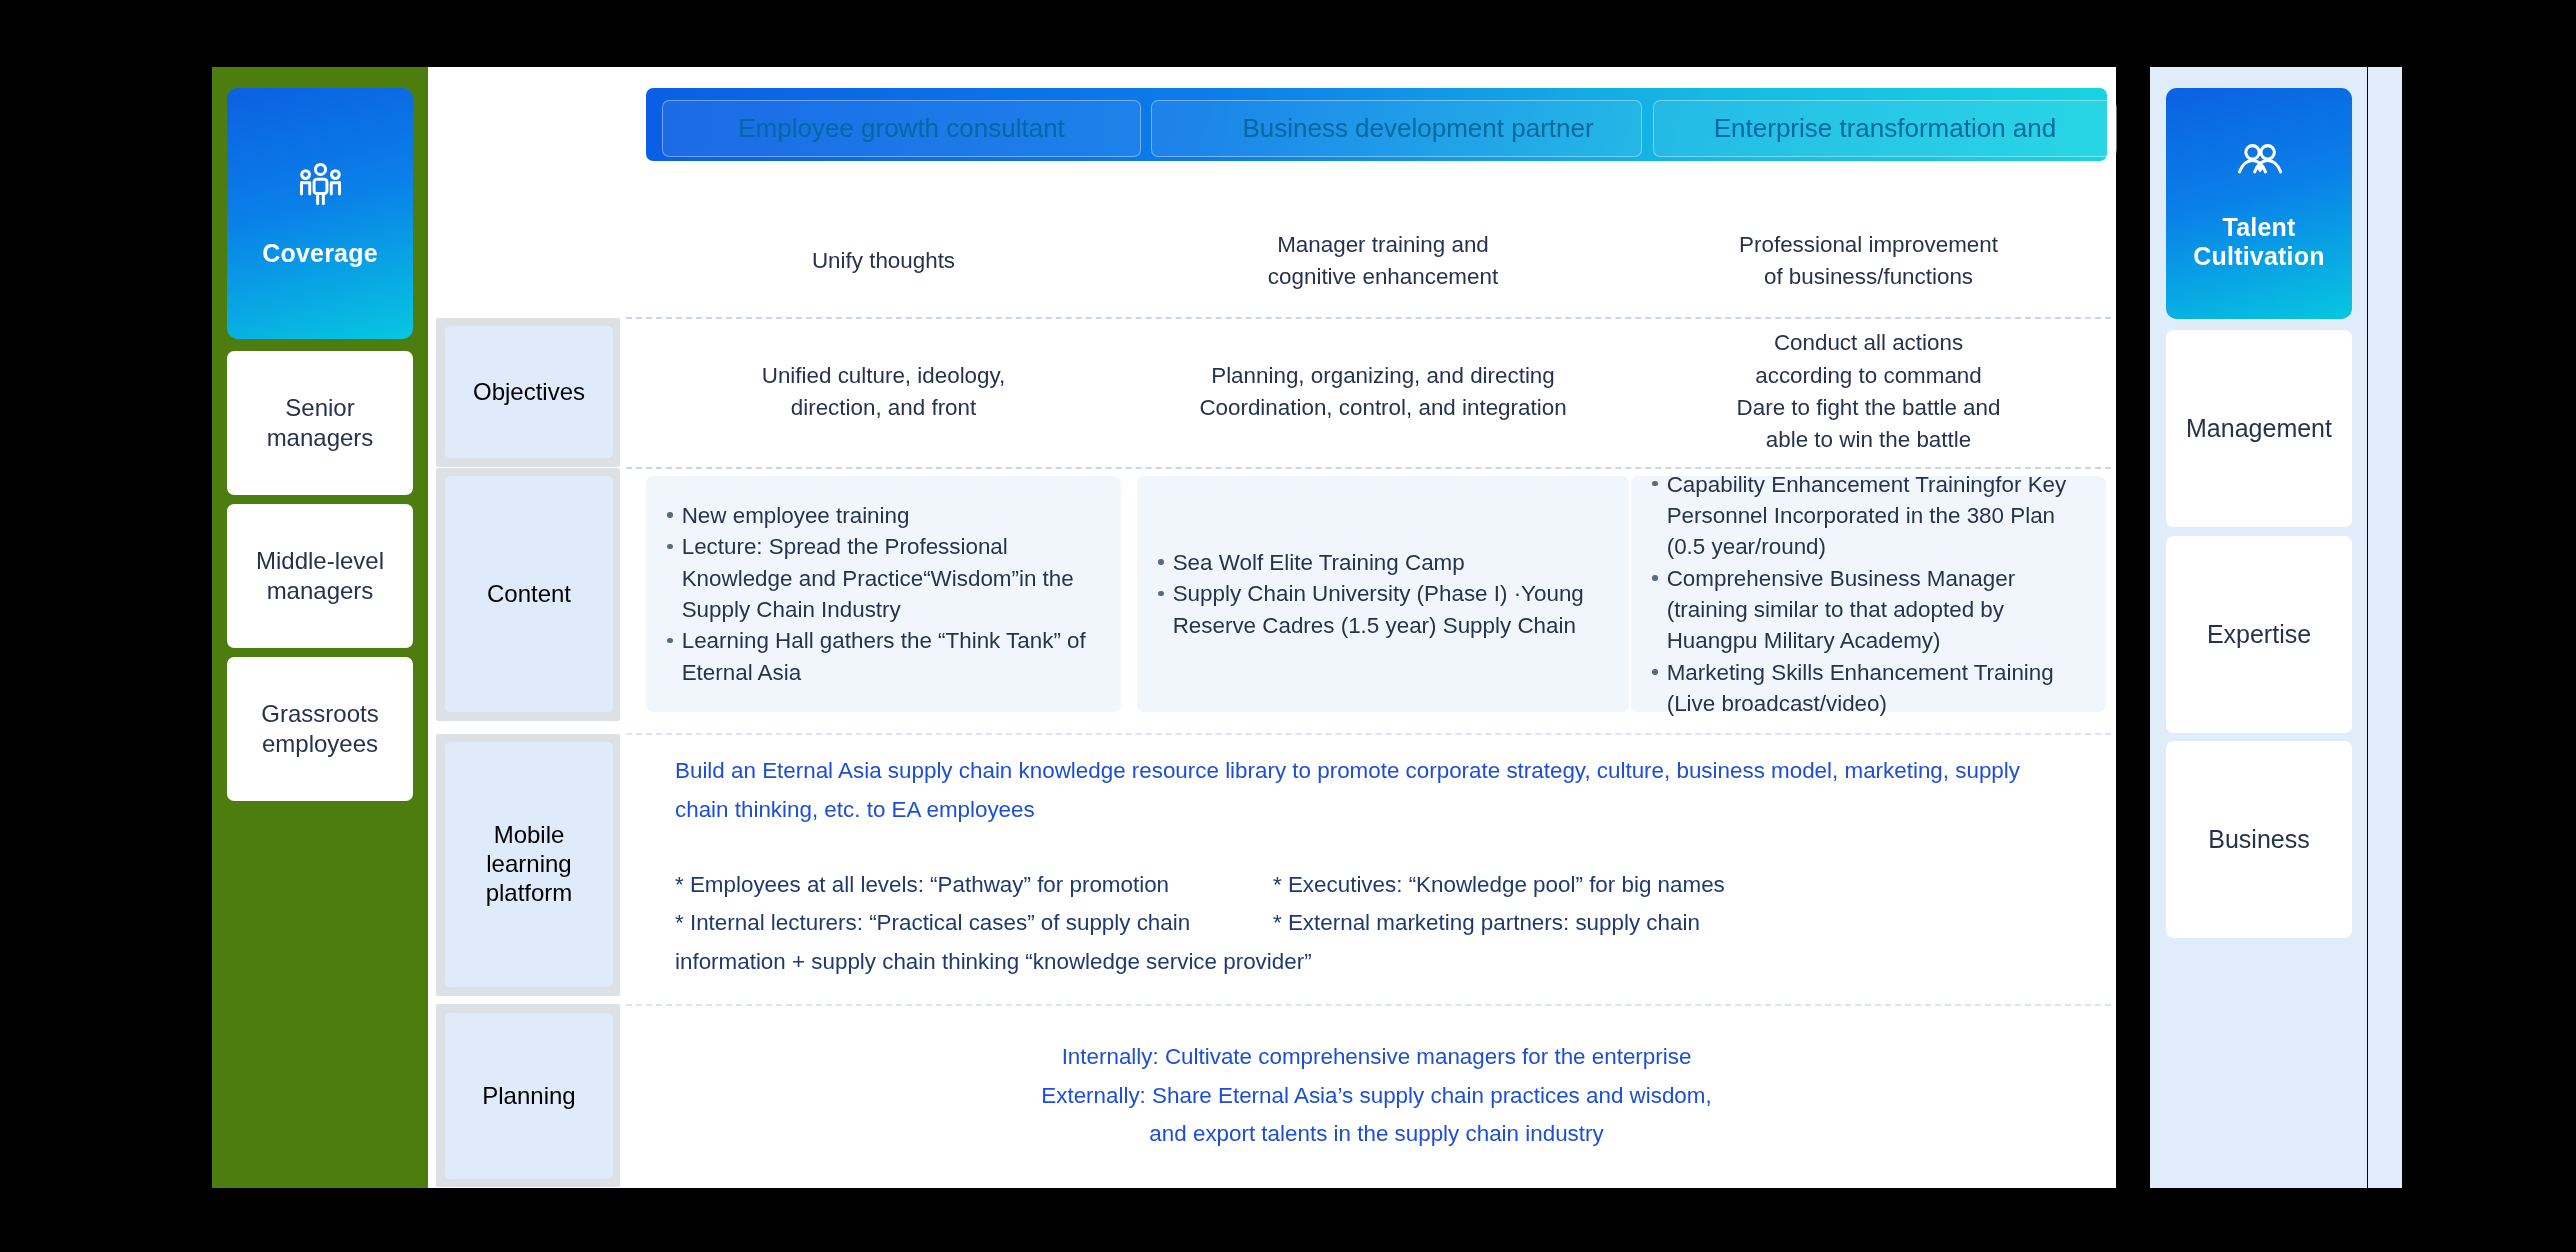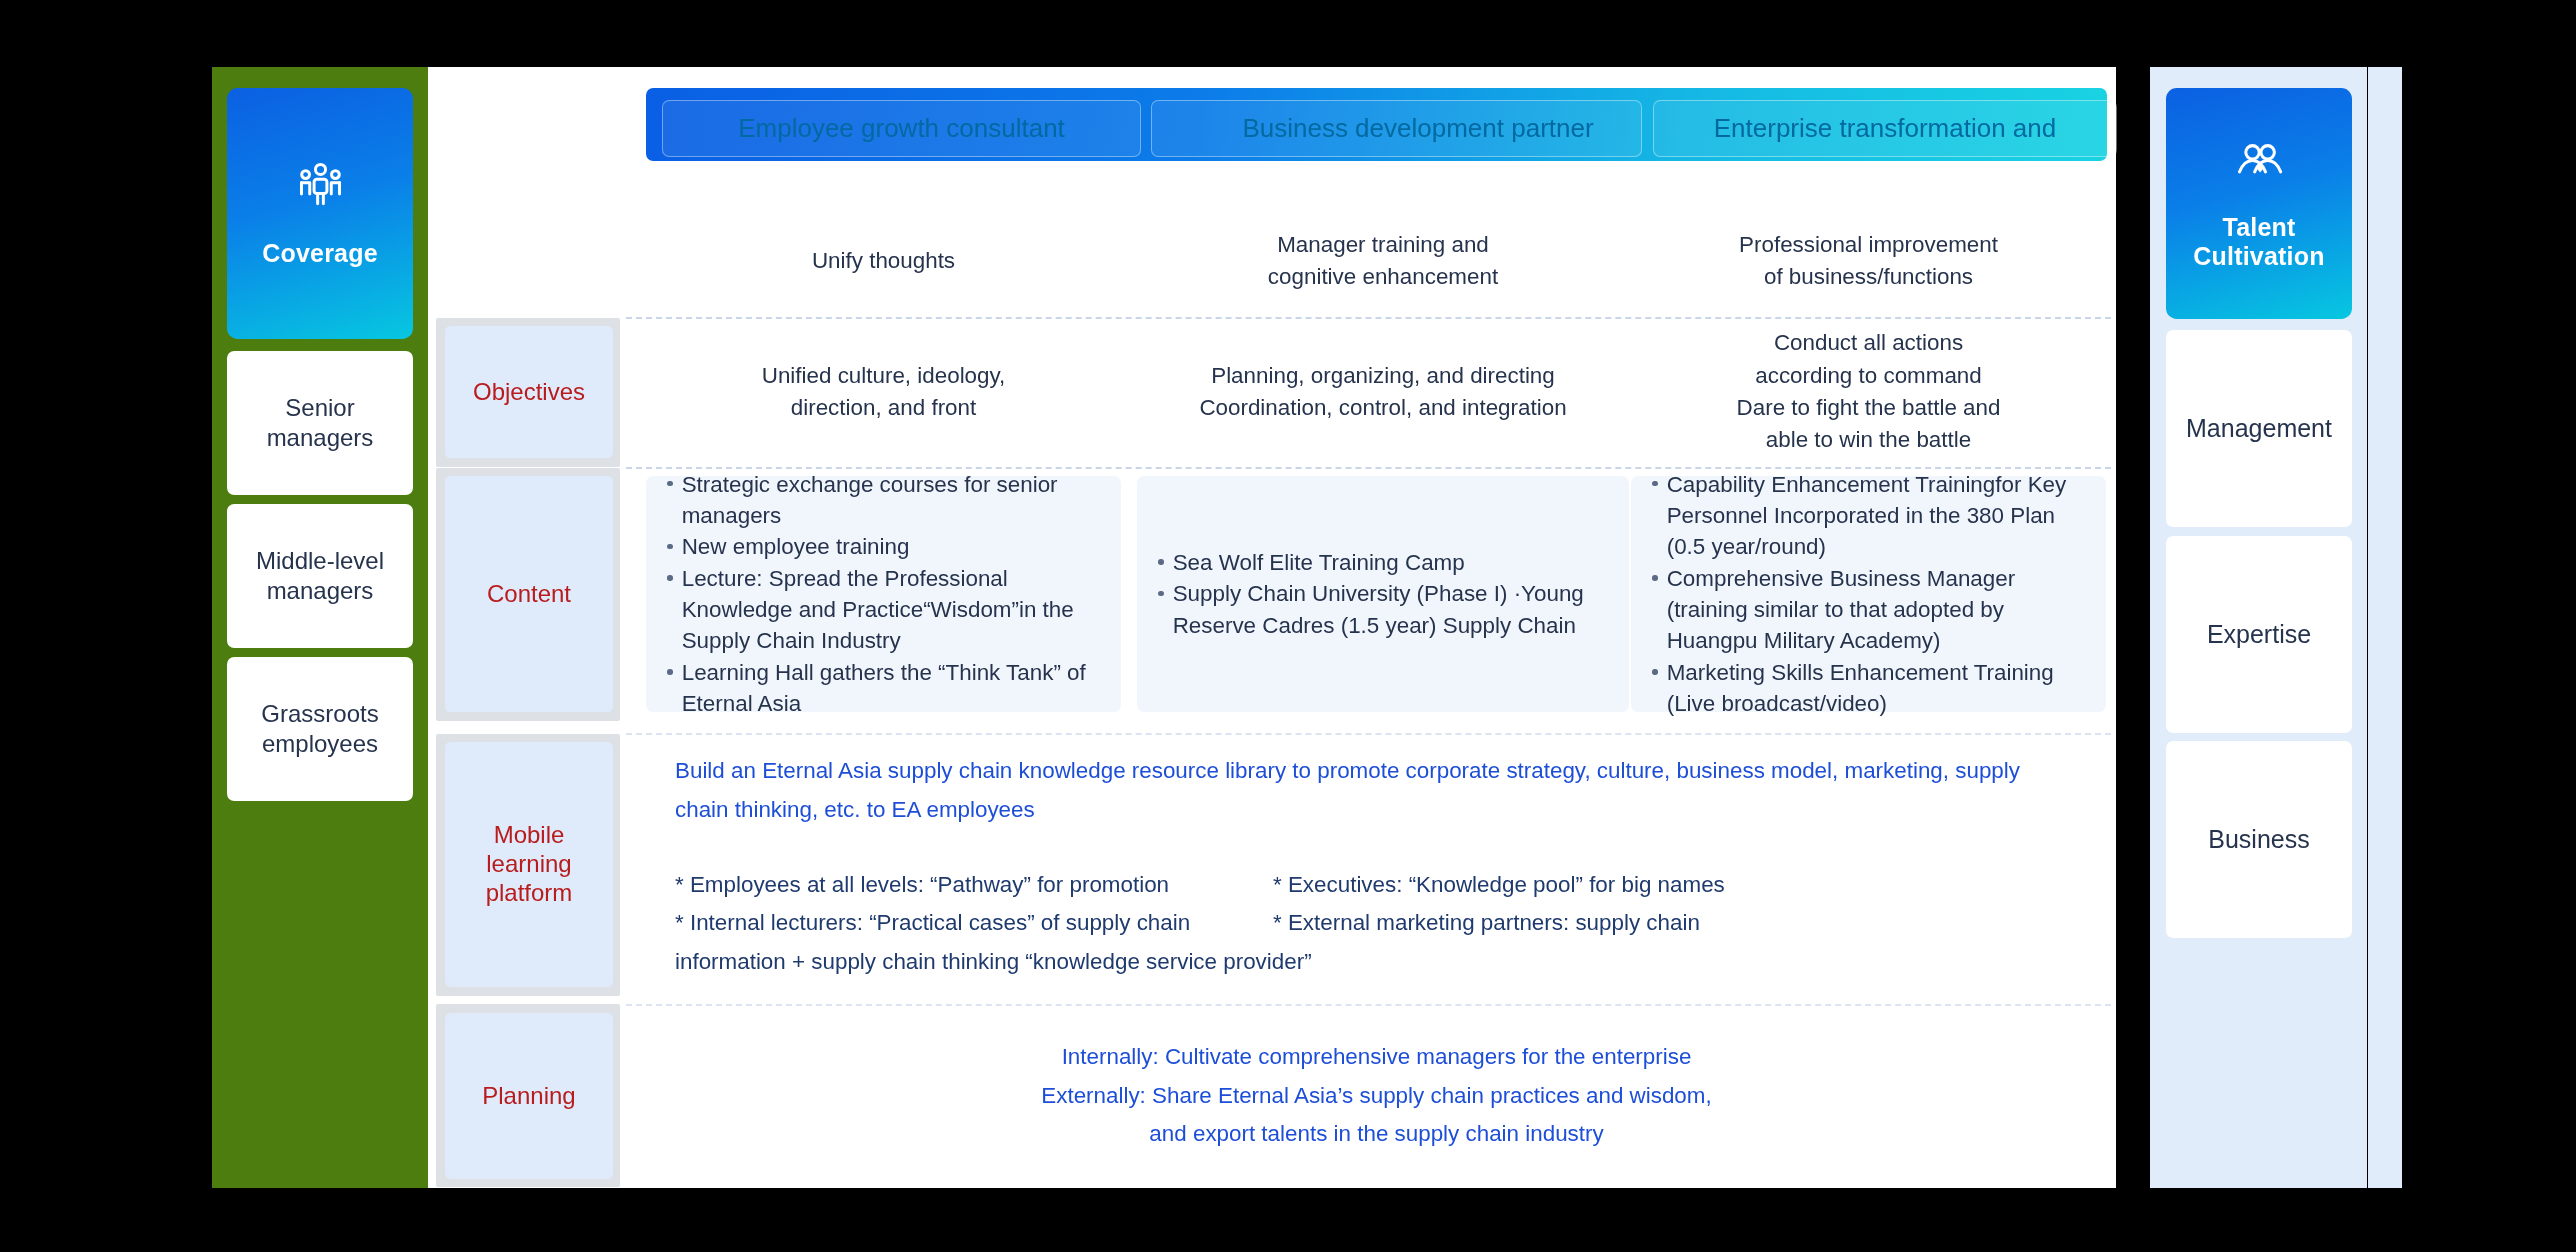--- a/index.html
+++ b/index.html
@@ -88,21 +88,21 @@
     border-radius: 1.8px;
   }
   .rowlabel {
     position: absolute;
     background: #dfeafb;
     border-radius: 5.4px;
     display: flex;
     align-items: center;
     justify-content: center;
     text-align: center;
-    color: #b91c1c;
+    color: #000000;
     font-size: 24px;
     line-height: 1.2;
   }
 
   
   .header-bar {
     position: absolute;
     left: 646px; top: 88px;
     width: 1461px; height: 73px;
     border-radius: 7.2px;
@@ -261,21 +261,20 @@
     <span class="cell-text" style="white-space:pre-line;">Conduct all actions
 according to command
 Dare to fight the battle and
 able to win the battle</span>
   </div>
 
   <div class="rowsep" style="left:626px; top:467px; width:1485px;"></div>
 
   <div class="cell tinted" style="left:646px; top:476px; width:475px; height:236px; display:flex; align-items:center;">
     <ul class="bullets">
-      <li>Strategic exchange courses for senior managers</li>
       <li>New employee training</li>
       <li>Lecture: Spread the Professional Knowledge and Practice“Wisdom”in the Supply Chain Industry</li>
       <li>Learning Hall gathers the “Think Tank” of Eternal Asia</li>
     </ul>
   </div>
 
   <div class="cell tinted" style="left:1137px; top:476px; width:492px; height:236px; display:flex; align-items:center;">
     <ul class="bullets">
       <li>Sea Wolf Elite Training Camp</li>
       <li>Supply Chain University (Phase I) ·Young Reserve Cadres (1.5 year) Supply Chain</li>

